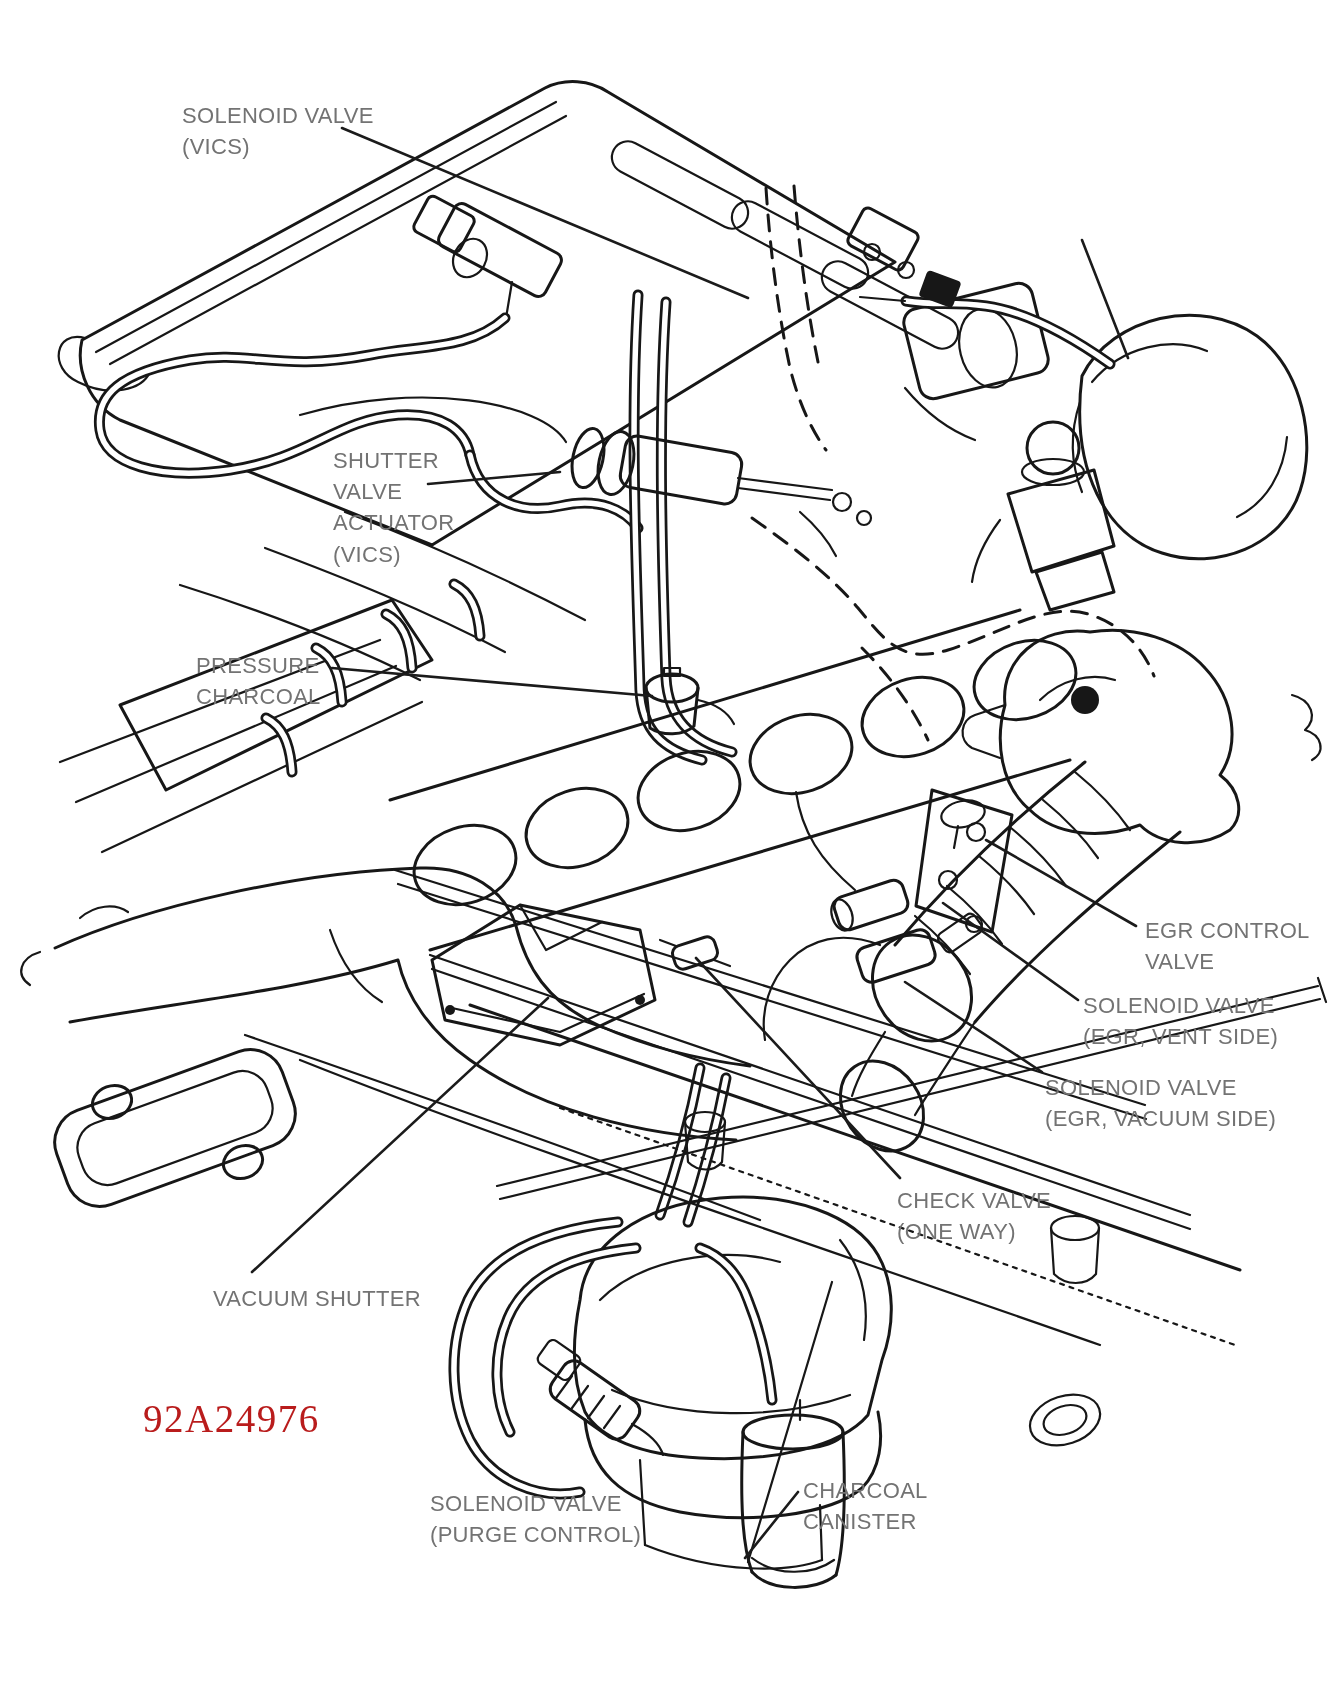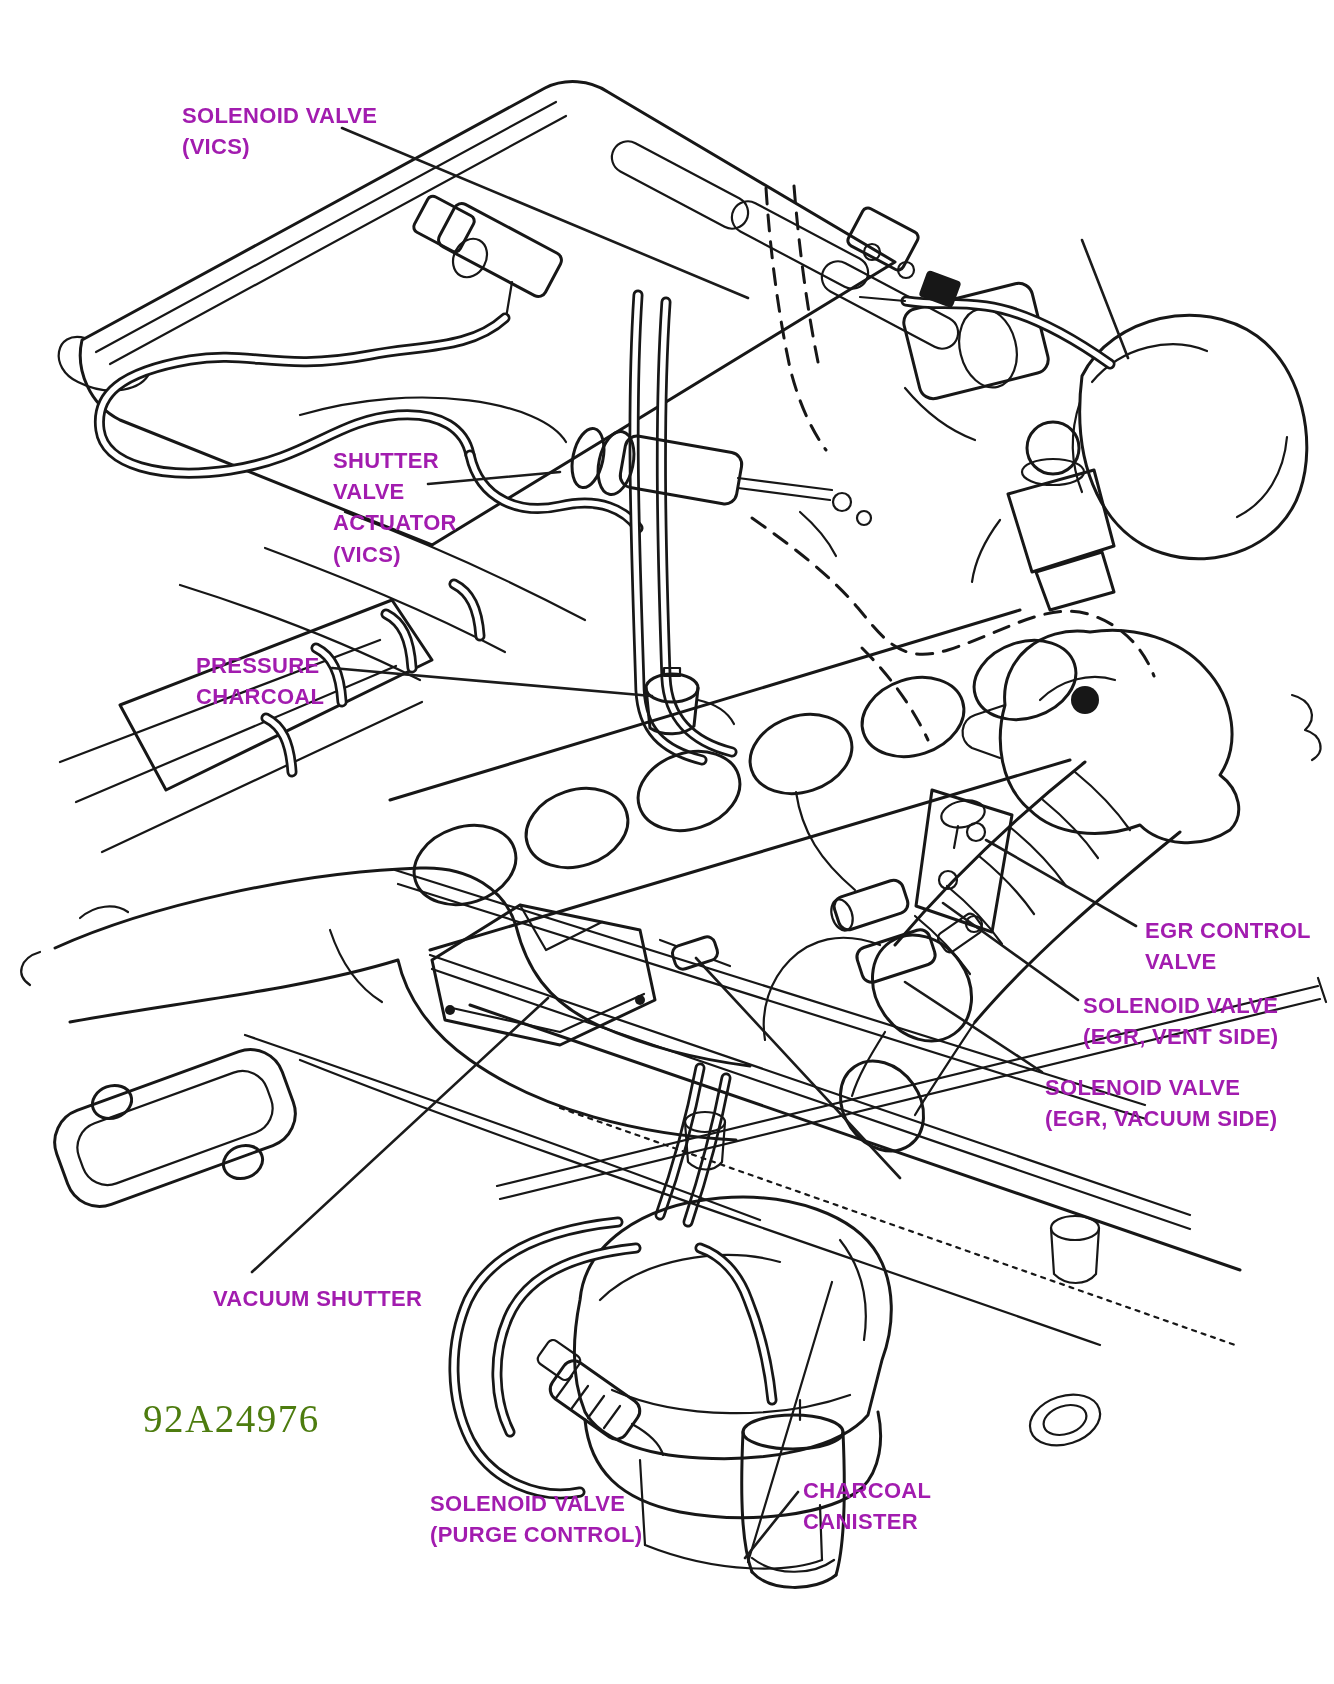--- a/index.html
+++ b/index.html
@@ -2,26 +2,26 @@
 <html><head>
 <meta charset="utf-8">
 <style>
   html,body{margin:0;padding:0;background:#fff;}
   .stage{
     position:relative;width:1334px;height:1684px;background:#ffffff;
     overflow:hidden;font-family:"Liberation Sans",sans-serif;
   }
   .stage svg{position:absolute;left:0;top:0;}
   .lbl{
-    position:absolute;font-weight:700;font-size:22px;line-height:1.42;
-    letter-spacing:.3px;color:#a21caf;white-space:pre-line;
+    position:absolute;font-weight:400;font-size:22px;line-height:1.42;
+    letter-spacing:.3px;color:#737373;white-space:pre-line;
   }
   .part-number{
     font-family:"Liberation Serif",serif;font-weight:400;font-size:39px;
-    letter-spacing:1.5px;color:#4d7c0f;white-space:nowrap;
+    letter-spacing:1.5px;color:#b91c1c;white-space:nowrap;
   }
   .title{
     font-size:31px;letter-spacing:.4px;white-space:nowrap;
   }
   
   .ink{stroke:#171717;fill:none;stroke-width:3;stroke-linecap:round;stroke-linejoin:round;}
   .ink-thin{stroke:#171717;fill:none;stroke-width:2.2;stroke-linecap:round;stroke-linejoin:round;}
   .tube-o{stroke:#171717;fill:none;stroke-width:11;stroke-linecap:round;stroke-linejoin:round;}
   .tube-i{stroke:#ffffff;fill:none;stroke-width:5.5;stroke-linecap:round;stroke-linejoin:round;}
   .dash{stroke:#171717;fill:none;stroke-width:3;stroke-dasharray:16 11;stroke-linecap:round;}
@@ -265,20 +265,22 @@
 ACTUATOR
 (VICS)</div>
 <div class="lbl" style="left:196px;top:650px;">PRESSURE
 CHARCOAL</div>
 <div class="lbl" style="left:1145px;top:915px;">EGR CONTROL
 VALVE</div>
 <div class="lbl" style="left:1083px;top:990px;">SOLENOID VALVE
 (EGR, VENT SIDE)</div>
 <div class="lbl" style="left:1045px;top:1072px;">SOLENOID VALVE
 (EGR, VACUUM SIDE)</div>
+<div class="lbl" style="left:897px;top:1185px;">CHECK VALVE
+(ONE WAY)</div>
 <div class="lbl" style="left:213px;top:1283px;">VACUUM SHUTTER</div>
 <div class="part-number" style="position:absolute;left:143px;top:1396px;">92A24976</div>
 <div class="lbl" style="left:430px;top:1488px;">SOLENOID VALVE
 (PURGE CONTROL)</div>
 <div class="lbl" style="left:803px;top:1475px;">CHARCOAL
 CANISTER</div>
 
 </div>
 
 </body></html>

